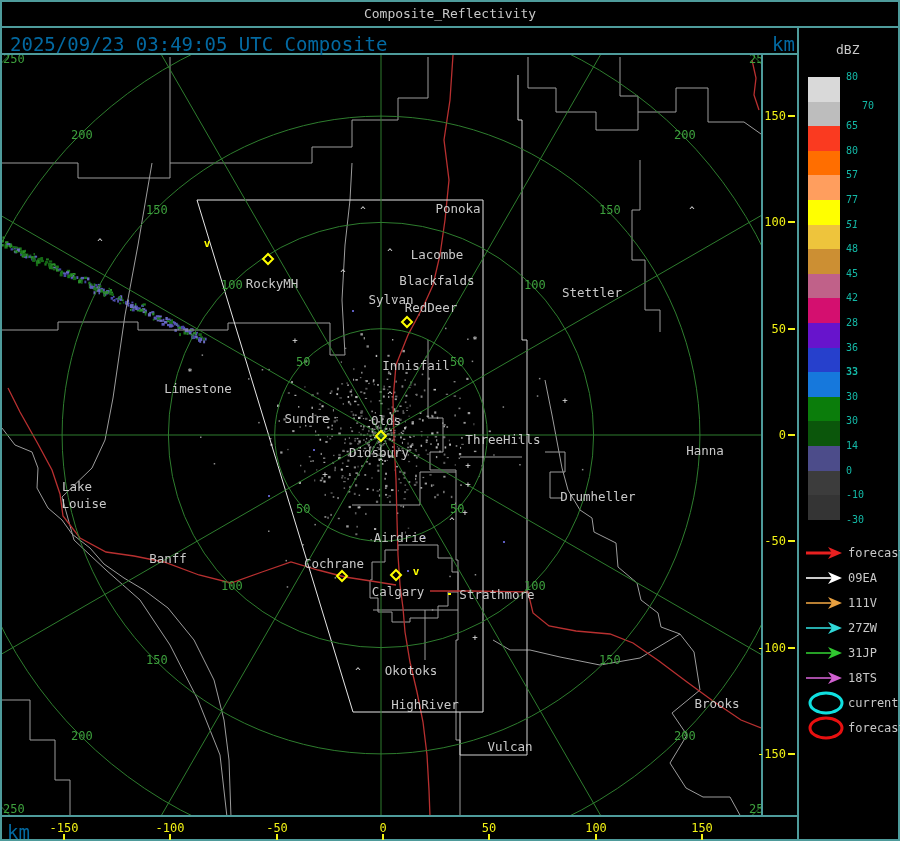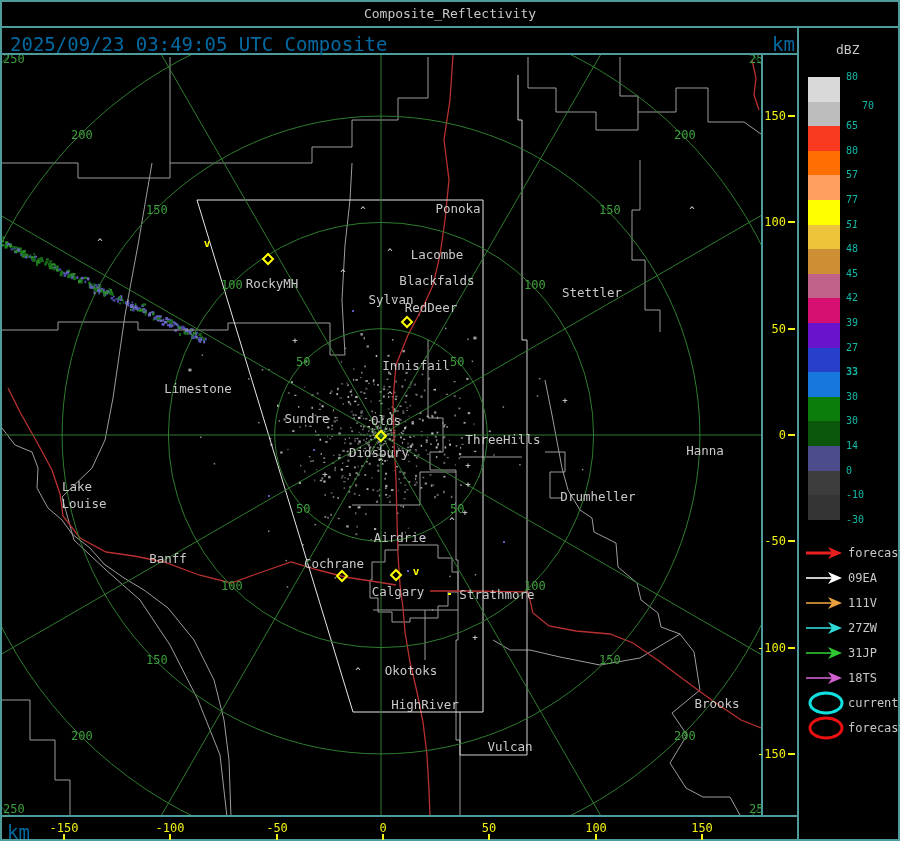--- a/index.html
+++ b/index.html
@@ -1111,22 +1111,22 @@
     <div class="cblabel" style="top: 71px;">80</div>
     <div class="cblabel" style="top: 100px; margin-left: 16px;">70</div>
     <div class="cblabel" style="top: 120.2px;">65</div>
     <div class="cblabel" style="top: 144.8px;">80</div>
     <div class="cblabel" style="top: 169.4px;">57</div>
     <div class="cblabel" style="top: 194px;">77</div>
     <div class="cblabel" style="top: 218.6px; font-style: italic;">51</div>
     <div class="cblabel" style="top: 243.2px;">48</div>
     <div class="cblabel" style="top: 267.8px;">45</div>
     <div class="cblabel" style="top: 292.4px;">42</div>
-    <div class="cblabel" style="top: 317px;">39</div>
-    <div class="cblabel" style="top: 341.6px;">27</div>
+    <div class="cblabel" style="top: 317px;">28</div>
+    <div class="cblabel" style="top: 341.6px;">36</div>
     <div class="cblabel" style="top: 366.2px; font-weight: bold;">33</div>
     <div class="cblabel" style="top: 390.8px;">30</div>
     <div class="cblabel" style="top: 415.4px;">30</div>
     <div class="cblabel" style="top: 440px;">14</div>
     <div class="cblabel" style="top: 464.6px;">0</div>
     <div class="cblabel" style="top: 489.2px;">-10</div>
     <div class="cblabel" style="top: 513.8px;">-30</div>
   </div>
 
 </body></html>

